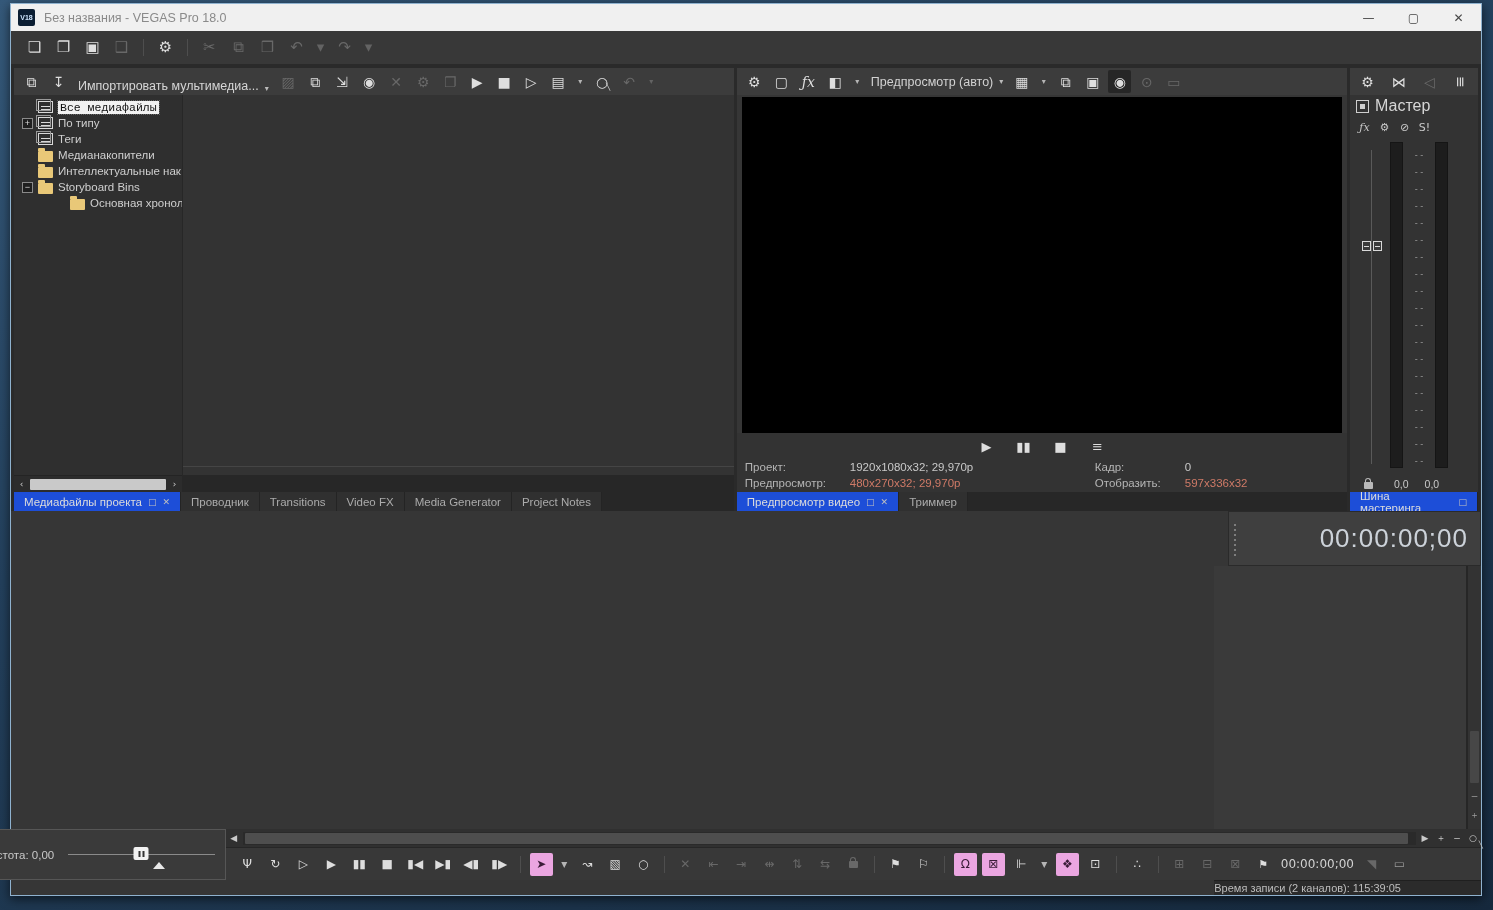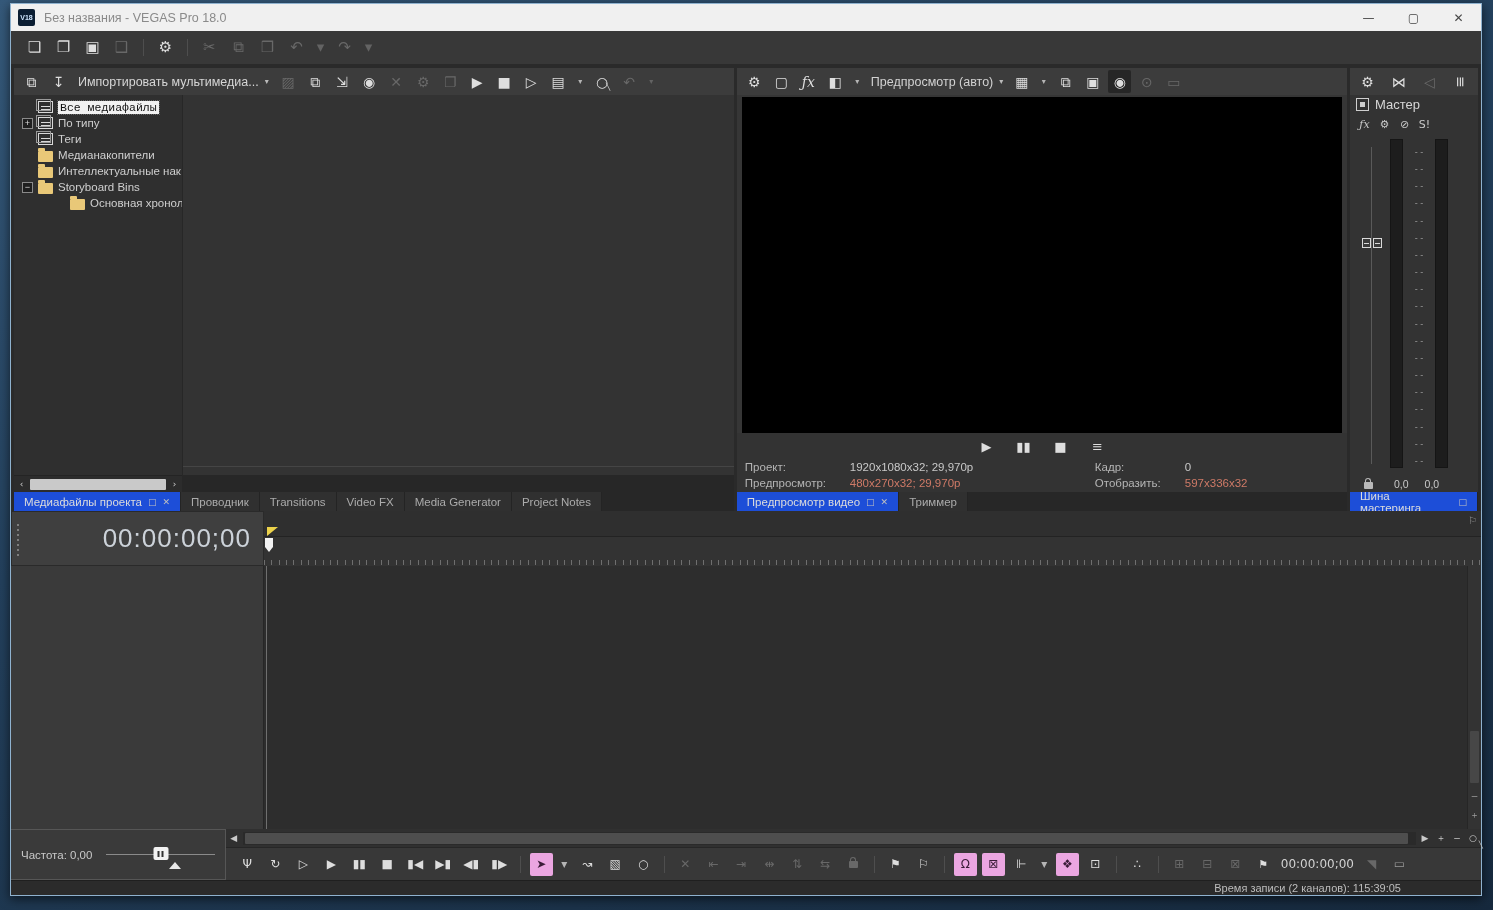--- a/index.html
+++ b/index.html
@@ -46,21 +46,21 @@
   .ptoolbar{height:27px;background:#3c3c3c;display:flex;align-items:center;gap:4px;padding:0 6px;flex:0 0 auto;}
   .tabsrow{height:19px;background:#272727;display:flex;align-items:stretch;flex:0 0 auto;}
   .tab{display:flex;align-items:center;gap:6px;padding:0 10px;font-size:11.5px;color:#ababab;
     background:#303030;border-right:1px solid #242424;}
   .tab.active{background:#1d4ed8;color:#dcdcdc;}
   .tab .tctl{font-family:"DejaVu Sans",sans-serif;font-size:9px;color:#c0c0c0;display:none;}
   .tab.active .tctl{display:inline;}
 
   
   .media-panel{width:722px;}
-  .import-btn{display:flex;align-items:center;gap:6px;color:#d6d6d6;font-size:12.5px;padding:0 4px;height:23px;}
+  .import-btn{display:flex;align-items:flex-end;gap:6px;color:#d6d6d6;font-size:12.5px;padding:0 4px;height:23px;}
   .import-btn .caret{font-size:8px;color:#bbb;font-family:"DejaVu Sans",sans-serif;}
   .media-body{flex:1;display:flex;min-height:0;}
   .tree{width:168px;background:#2f2f2f;padding-top:4px;overflow:hidden;}
   .trow{display:flex;align-items:center;height:16px;font-size:11.5px;color:#cfcfcf;white-space:nowrap;padding-left:8px;}
   .trow.lvl2{padding-left:40px;}
   .texp{width:11px;height:11px;margin-right:3px;border:1px solid #8a8a8a;background:#1f1f1f;color:#ddd;
     font-size:9px;line-height:9px;text-align:center;flex:0 0 auto;}
   .texp.none{visibility:hidden;}
   .tico{width:15px;height:12px;margin:0 5px 0 2px;flex:0 0 auto;position:relative;}
   .tico.media{border:1px solid #d8d8d8;background:#2f2f2f;}
@@ -89,21 +89,21 @@
   .pv-transport .ib{font-size:13px;}
   .pv-info{height:33px;flex:0 0 auto;font-size:11.5px;display:grid;
     grid-template-columns:105px 245px 90px 1fr;grid-auto-rows:16px;align-items:center;padding-left:8px;}
   .inf-label{color:#b5b5b5;}
   .inf-val{color:#c9c9c9;}
   .inf-val.warn{color:#cf7a67;}
 
   
   .mixer-panel{flex:1;position:relative;}
   .mx-row{display:flex;align-items:center;gap:6px;padding:2px 6px;flex:0 0 auto;}
-  .mx-master{font-size:13px;color:#d6d6d6;}
+  .mx-master{font-size:16px;color:#d6d6d6;}
   .mx-sq{width:13px;height:13px;border:1px solid #cfcfcf;display:flex;align-items:center;justify-content:center;}
   .mx-sq::before{content:"";width:5px;height:5px;background:#cfcfcf;}
   .mx-fx .ib{min-width:17px;height:17px;font-size:11px;color:#c9c9c9;}
   .meterzone{flex:1;position:relative;min-height:0;}
   .fader-track{position:absolute;left:21px;top:12px;bottom:28px;width:1px;background:#5a5a5a;}
   .fader-handle{position:absolute;left:12px;top:103px;display:flex;gap:2px;}
   .fader-handle span{width:9px;height:10px;border:1px solid #d9d9d9;background:#3a3a3a;position:relative;}
   .fader-handle span::before{content:"";position:absolute;left:1px;right:1px;top:4px;height:1px;background:#d9d9d9;}
   .meters{position:absolute;left:40px;top:4px;bottom:24px;display:flex;}
   .mcol{width:13px;background:#1d1d1d;border:1px solid #151515;}
@@ -112,21 +112,21 @@
   .db{font-size:9px;color:#9c9c9c;line-height:1;white-space:nowrap;}
   .db::before{content:"- ";} .db::after{content:" -";}
   .mx-vals{position:absolute;left:0;right:0;bottom:2px;display:flex;align-items:center;font-size:10.5px;color:#c9c9c9;}
   .lockic{width:9px;height:7px;background:#b9b9b9;border-radius:1px;position:relative;margin:3px 0 0 14px;}
   .lockic::before{content:"";position:absolute;left:1px;top:-4px;width:4px;height:4px;
     border:1.5px solid #b9b9b9;border-bottom:none;border-radius:3px 3px 0 0;}
   .mx-vals .v1{margin-left:21px;} .mx-vals .v2{margin-left:16px;}
   .mx-tab{height:19px;background:#272727;display:flex;flex:0 0 auto;}
 
   
-  .timeline{flex:1;display:flex;flex-direction:column;min-height:0;}
+  .timeline{flex:1;display:flex;flex-direction:column;min-height:0;align-items:flex-end;}
   .tl-top{height:55px;display:flex;flex:0 0 auto;}
   .timebox{width:253px;background:#3f3f3f;border:1px solid #2a2a2a;position:relative;
     display:flex;align-items:center;justify-content:flex-end;padding-right:12px;}
   .timebox::before{content:"";position:absolute;left:5px;top:9px;bottom:9px;width:2px;
     background:repeating-linear-gradient(0deg,#7d7d7d 0 2px,transparent 2px 5px);}
   .bigtime{font-size:26px;color:#ccd2d9;letter-spacing:1px;}
   .rulerzone{flex:1;position:relative;background:#2f2f2f;overflow:hidden;}
   .markerbar{position:absolute;left:0;right:0;top:0;height:26px;background:#2f2f2f;border-bottom:1px solid #232323;}
   .ruler{position:absolute;left:0;right:0;top:26px;bottom:0;background:#333;}
   .ruler-ticks{position:absolute;left:0;right:0;bottom:1px;height:5px;

